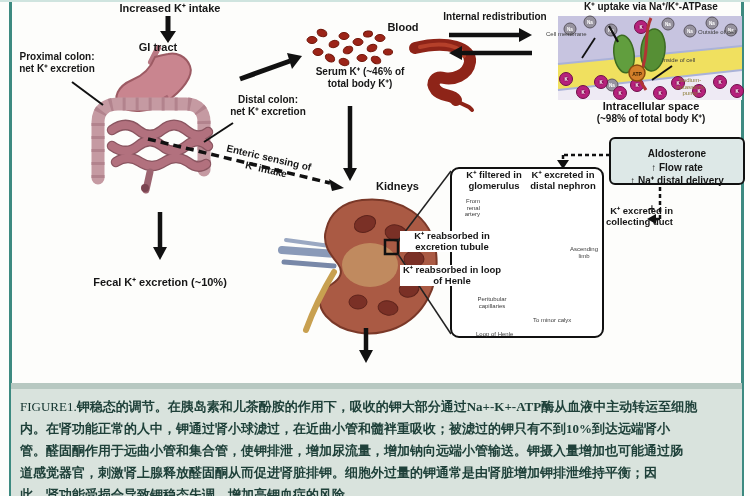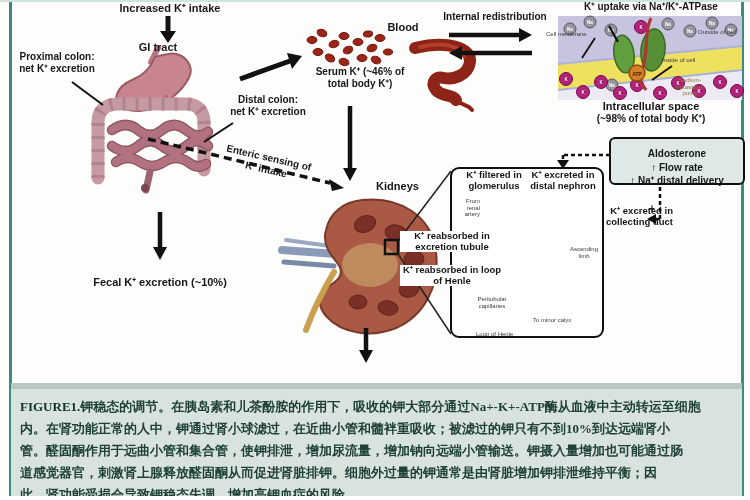--- a/index.html
+++ b/index.html
@@ -19,21 +19,21 @@
   .aldo-box{position:absolute;left:609px;top:137px;width:136px;height:48px;background:#dde8e7;
             border:2.5px solid #111;border-radius:6px;z-index:2;box-sizing:border-box;
             font-size:10px;font-weight:bold;text-align:center;line-height:13.5px;padding-top:8px;color:#161616;}
   .nephron-box{position:absolute;left:450px;top:167px;width:154px;height:171px;background:#fff;
                border:2.5px solid #111;border-radius:9px;z-index:1;box-sizing:border-box;}
   .pump-lbl{color:#8a7a30;}
   .caption{position:absolute;left:11px;top:383px;width:731px;height:117px;background:#d9e3dd;
            border-top:6px solid #b7c8c1;box-sizing:border-box;z-index:3;
            font-family:"Liberation Serif",serif;color:#1e4039;font-size:13px;font-weight:600;
            line-height:22px;padding:7px 9px 0 9px;overflow:hidden;}
-  .caption .figlab{font-weight:bold;color:#12332e;}
+  .caption .figlab{font-weight:normal;color:#12332e;}
   .cap-line{white-space:nowrap;overflow:hidden;}
 </style>
 </head>
 <body>
 
 <div id="screen">
 
   <svg width="750" height="385" viewBox="0 0 750 385" style="z-index:1">
 
     <g>

